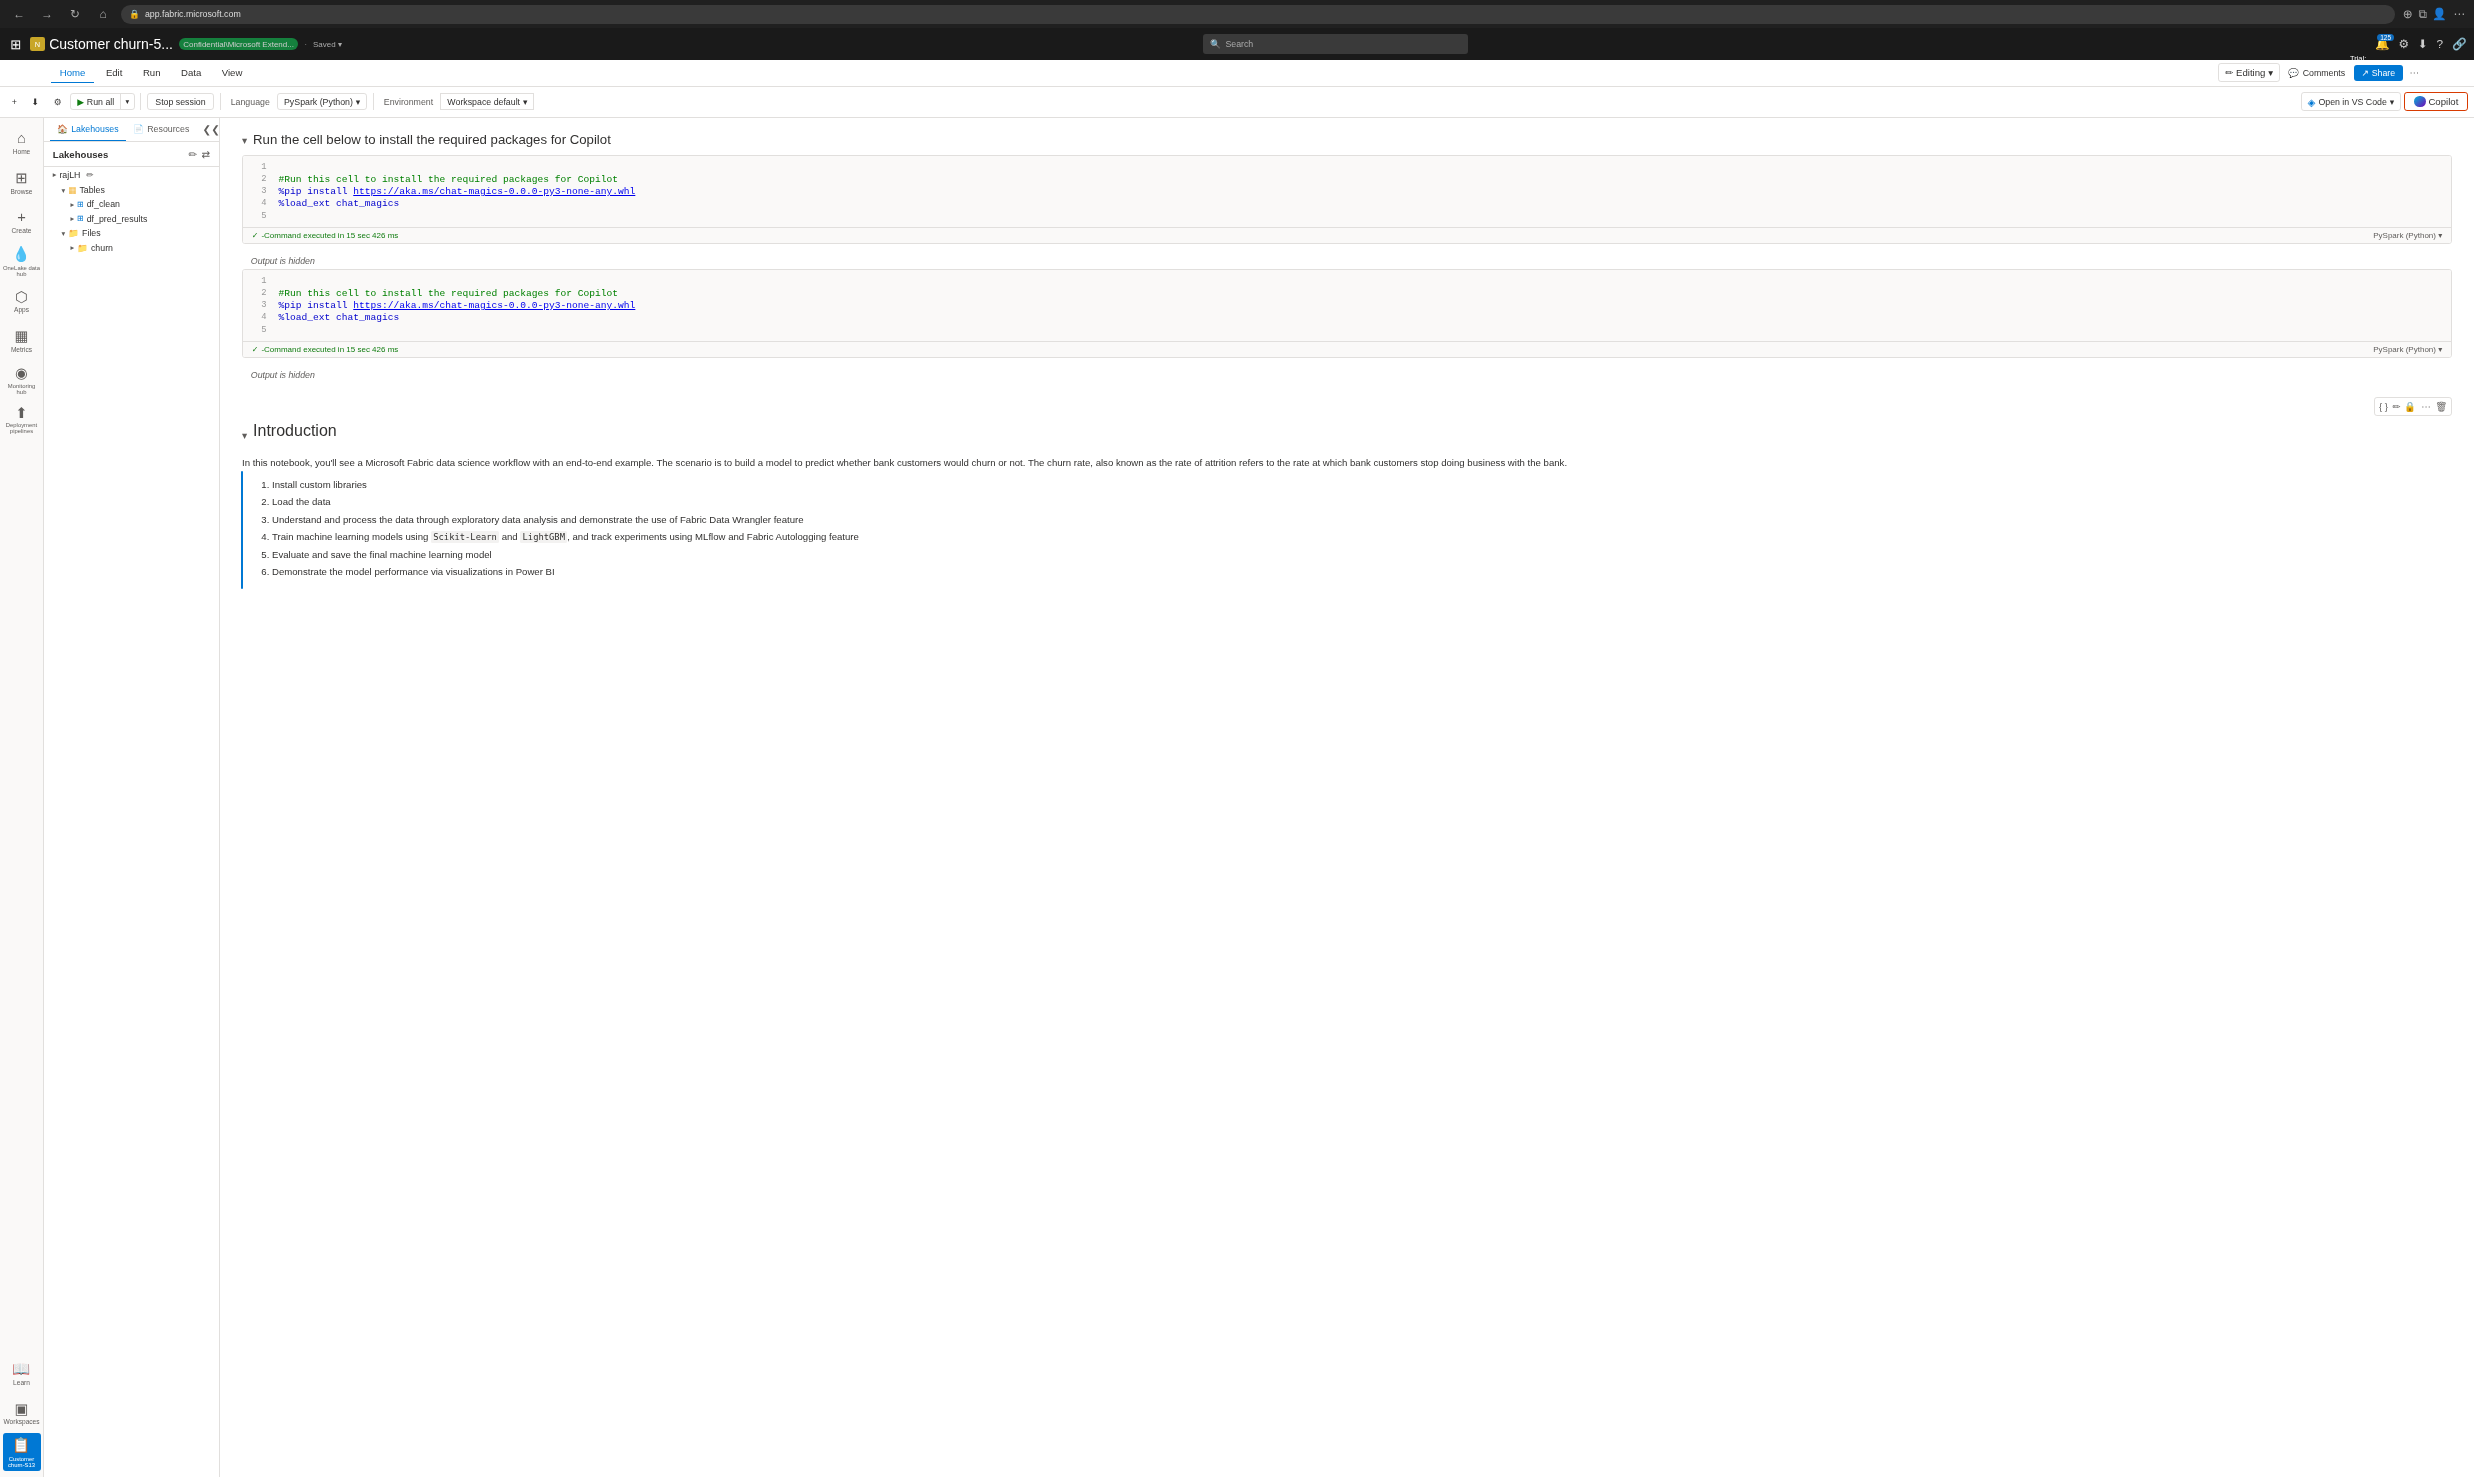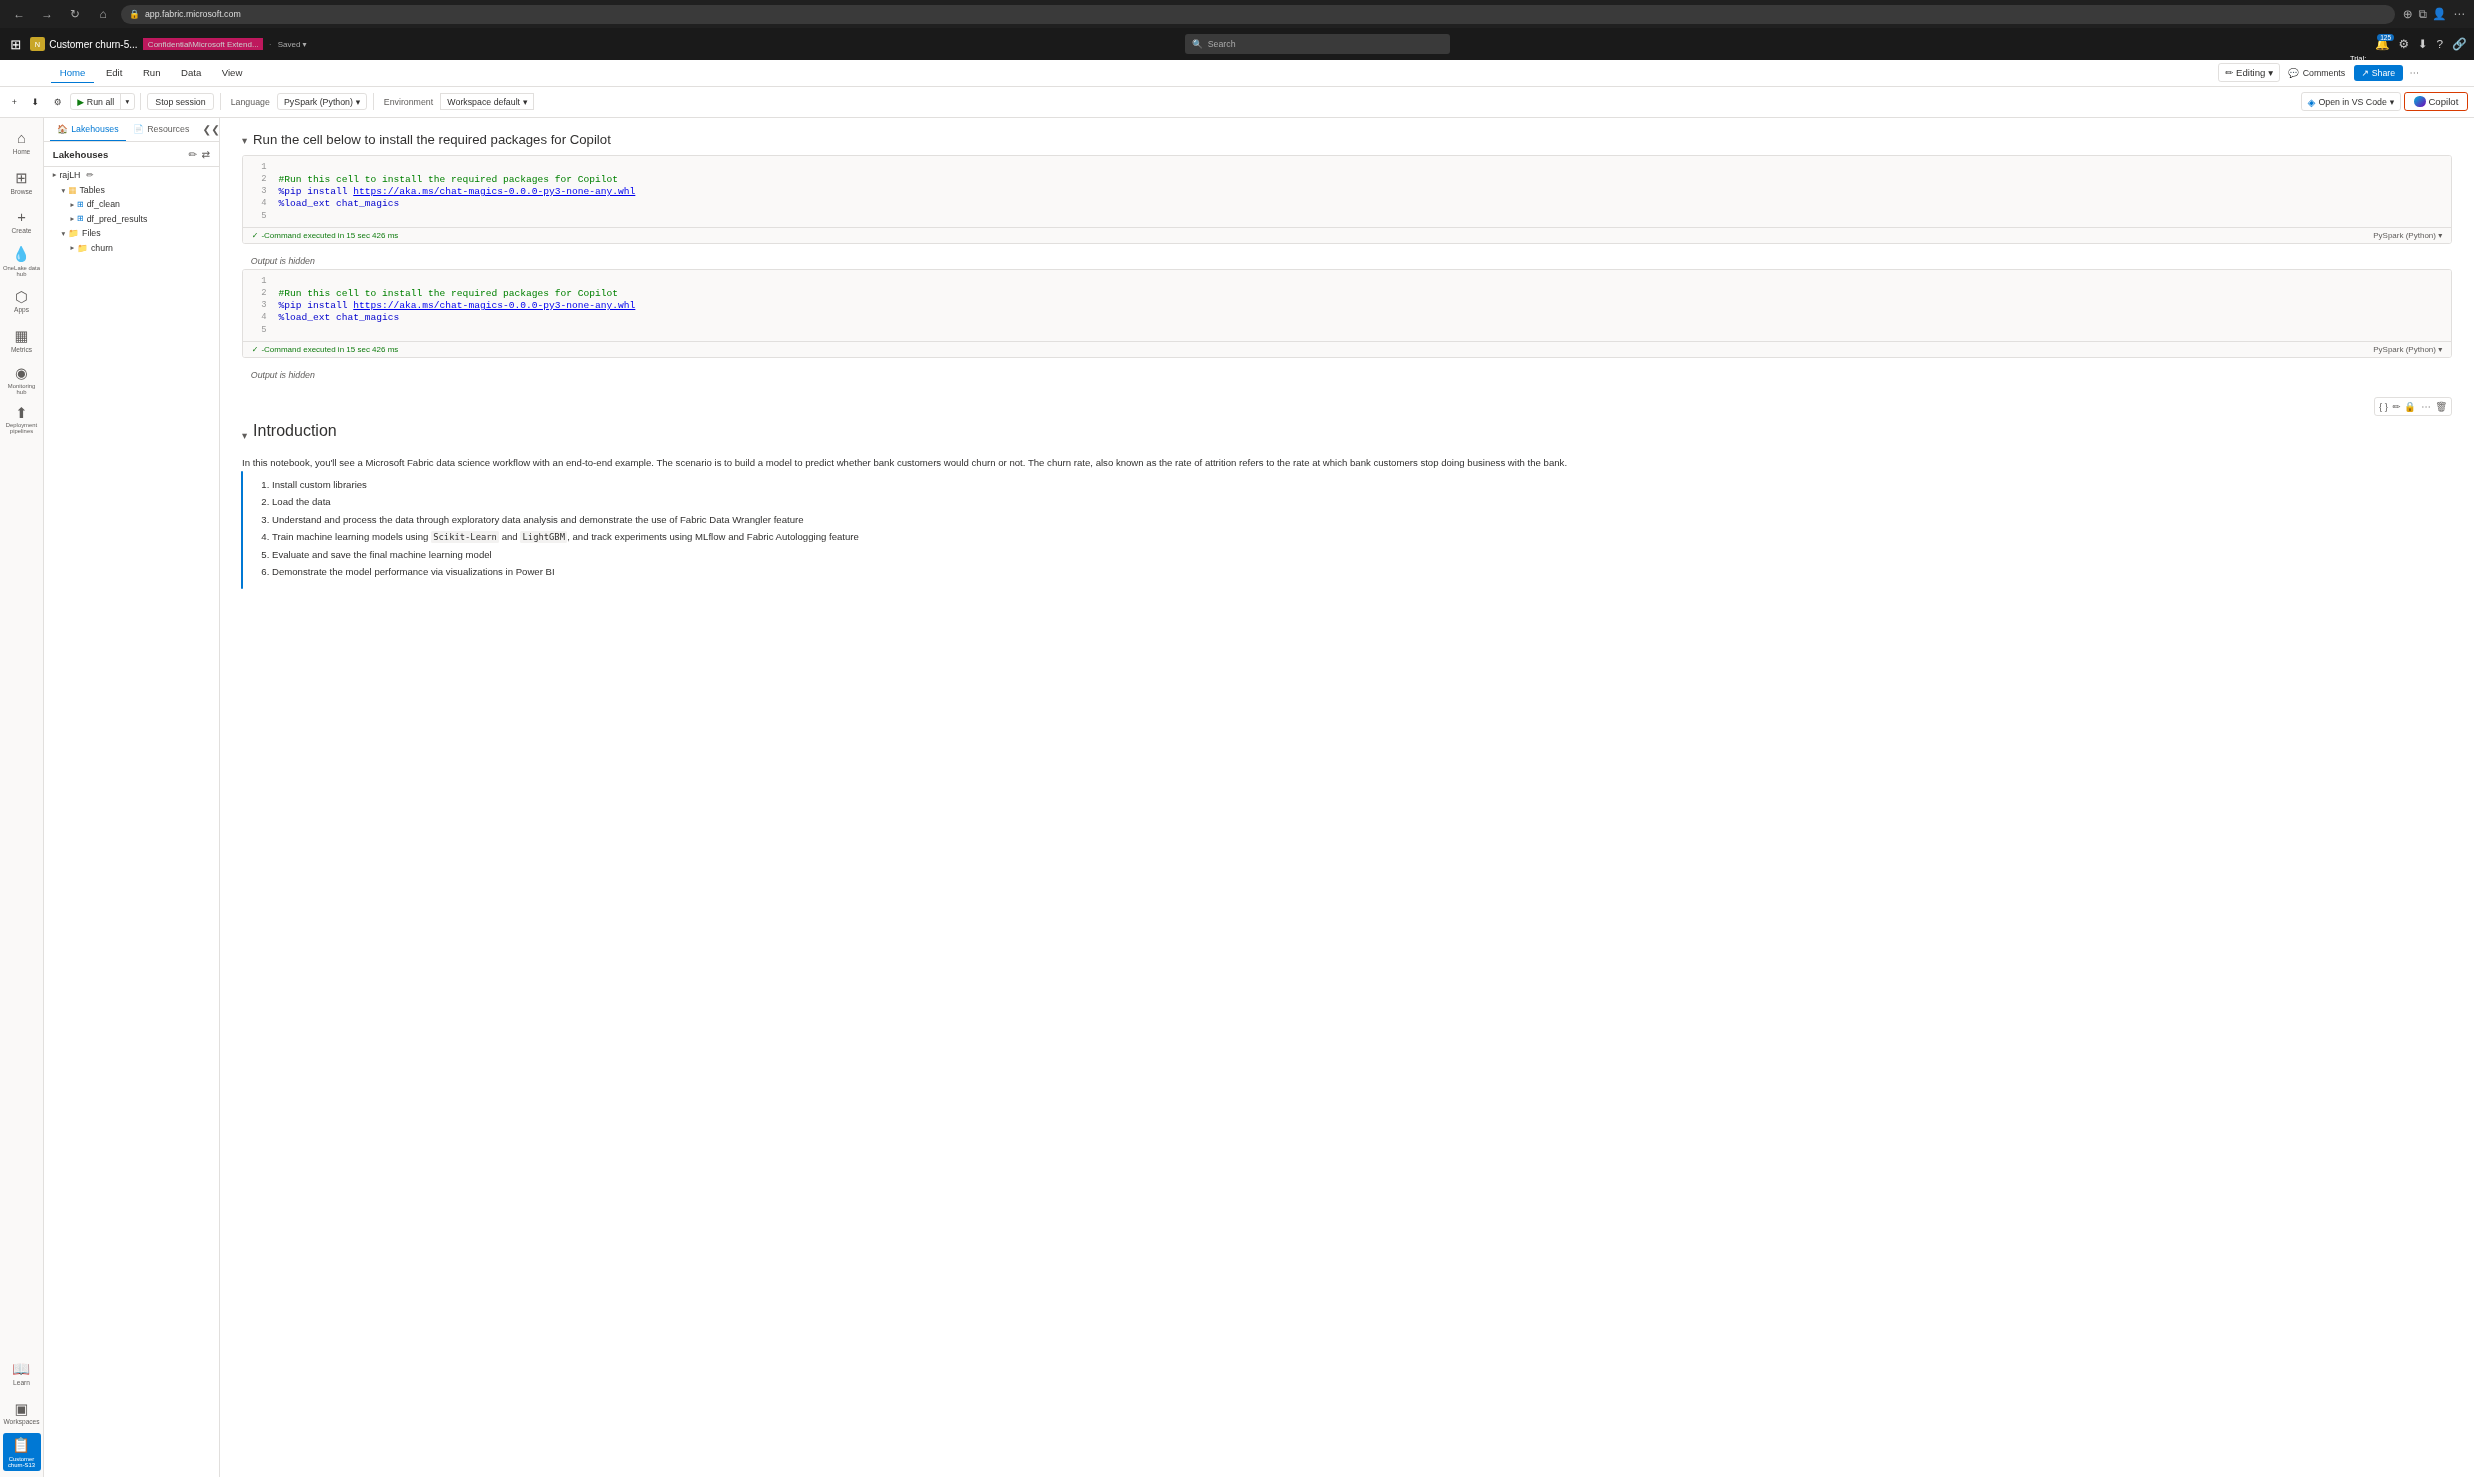--- a/index.html
+++ b/index.html
@@ -81,24 +81,24 @@
       width: 14.7px;
       height: 14.7px;
       background: #c8a628;
       border-radius: 2.2px;
       display: flex;
       align-items: center;
       justify-content: center;
       font-size: 7.4px;
       color: #fff;
     }
-    .file-name { color: #fff; font-size: 10px; }
+    .file-name { color: #fff; font-size: 14px; }
     .confidential-label {
-      background: #be185d;
-      border-radius: 0;
+      background: #15803d;
+      border-radius: 6px;
       padding: 1.5px 4.4px;
       color: #ccc;
       font-size: 8px;
     }
     .saved-badge {
       color: #aaa;
       font-size: 8px;
       display: flex;
       align-items: center;
       gap: 2.2px;

